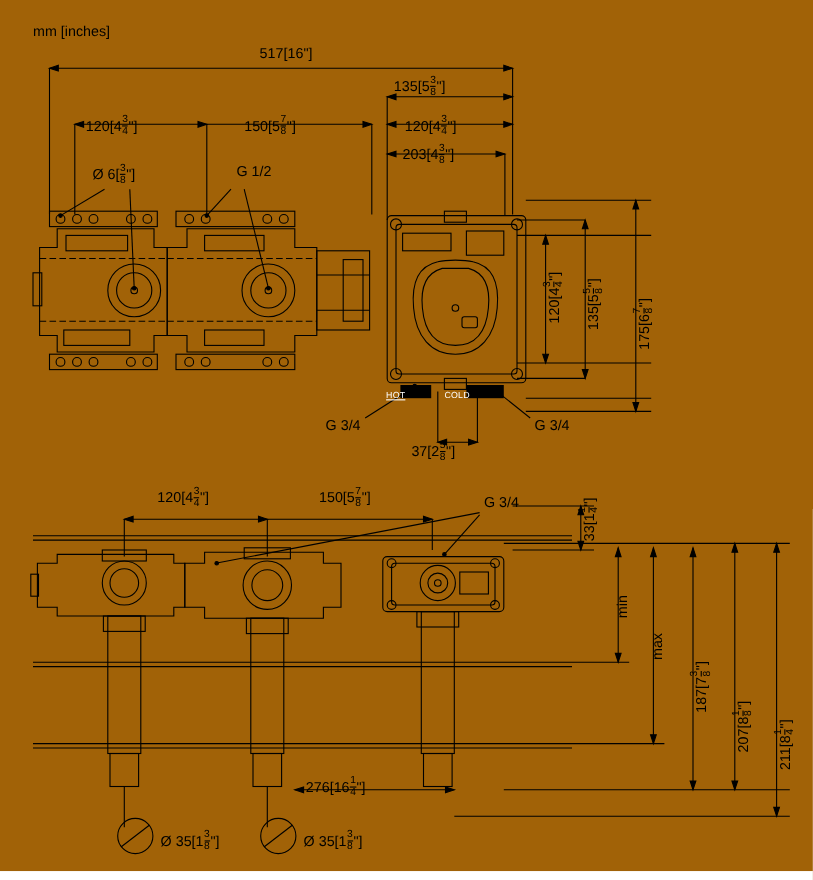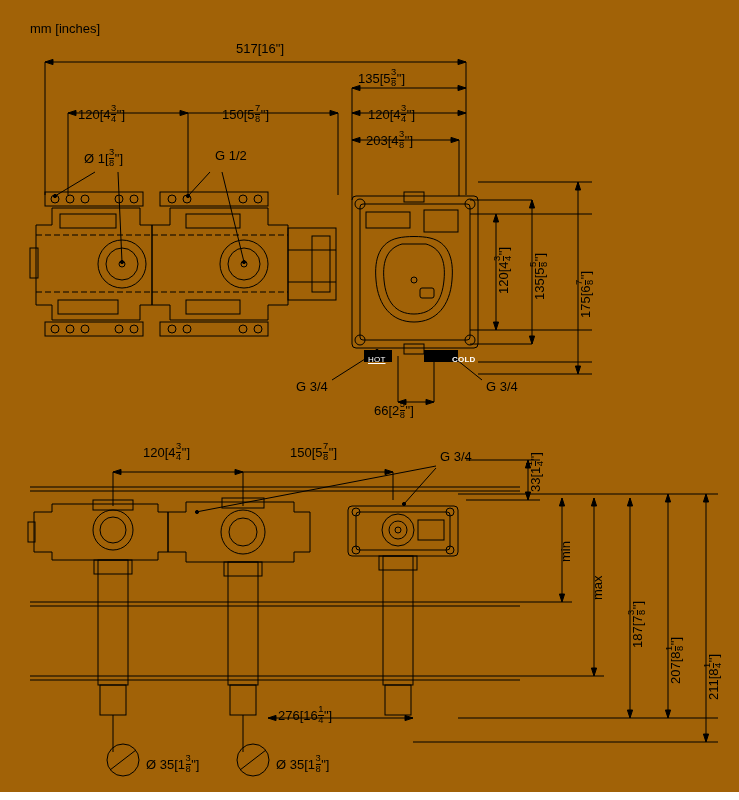--- a/index.html
+++ b/index.html
@@ -356,45 +356,45 @@
 
   <div class="lbl" style="left:368px; top:104px;">
     <span>120</span>[<span>4</span><span class="frac"><span class="n">3</span><span class="d">4</span></span>"]
   </div>
 
   <div class="lbl" style="left:366px; top:130px;">
     <span>203</span>[<span>4</span><span class="frac"><span class="n">3</span><span class="d">8</span></span>"]
   </div>
 
   <div class="lbl" style="left:84px; top:148px;">
-    <span>Ø 1</span>[<span class="frac"><span class="n">3</span><span class="d">8</span></span>"]
+    <span>Ø 6</span>[<span class="frac"><span class="n">3</span><span class="d">8</span></span>"]
   </div>
 
   <div class="lbl" style="left:215px; top:149px;">G 1/2</div>
 
   <div class="lbl rot" style="left:493px; top:294px;">
     <span>120</span>[<span>4</span><span class="frac"><span class="n">3</span><span class="d">4</span></span>"]
   </div>
 
   <div class="lbl rot" style="left:529px; top:300px;">
     <span>135</span>[<span>5</span><span class="frac"><span class="n">5</span><span class="d">8</span></span>"]
   </div>
 
   <div class="lbl rot" style="left:575px; top:318px;">
     <span>175</span>[<span>6</span><span class="frac"><span class="n">7</span><span class="d">8</span></span>"]
   </div>
 
-  <div class="lbl tiny" style="left:368px; top:353px; color:#fff;text-decoration:underline;">HOT</div>
-  <div class="lbl tiny" style="left:452px; top:353px; color:#fff;font-weight:bold;">COLD</div>
+  <div class="lbl tiny" style="left:351px; top:353px; color:#fff;text-decoration:underline;">HOT</div>
+  <div class="lbl tiny" style="left:404px; top:353px; color:#fff;">COLD</div>
 
   <div class="lbl" style="left:296px; top:380px;">G 3/4</div>
   <div class="lbl" style="left:486px; top:380px;">G 3/4</div>
 
   <div class="lbl" style="left:374px; top:400px;">
-    <span>66</span>[<span>2</span><span class="frac"><span class="n">5</span><span class="d">8</span></span>"]
+    <span>37</span>[<span>2</span><span class="frac"><span class="n">5</span><span class="d">8</span></span>"]
   </div>
 
   <div class="lbl" style="left:143px; top:442px;">
     <span>120</span>[<span>4</span><span class="frac"><span class="n">3</span><span class="d">4</span></span>"]
   </div>
 
   <div class="lbl" style="left:290px; top:442px;">
     <span>150</span>[<span>5</span><span class="frac"><span class="n">7</span><span class="d">8</span></span>"]
   </div>
 

